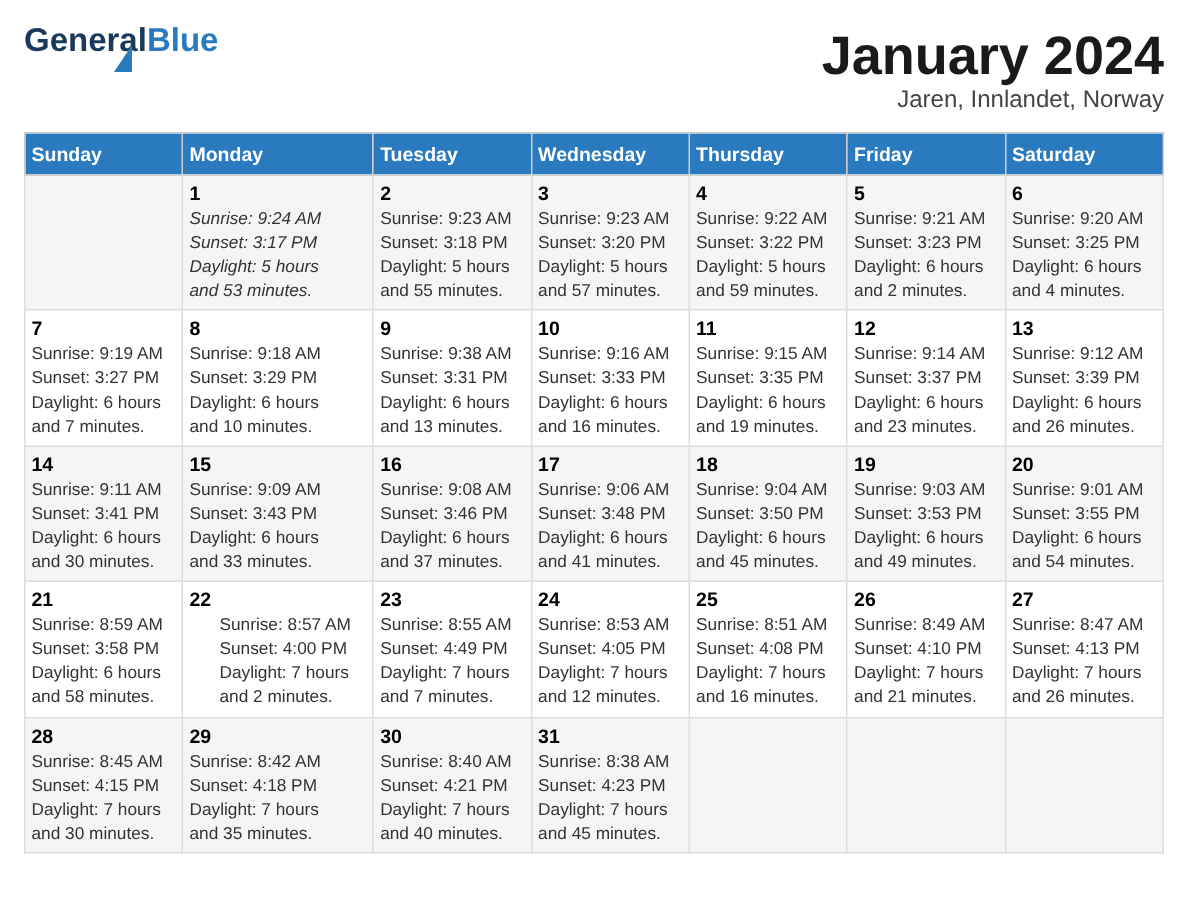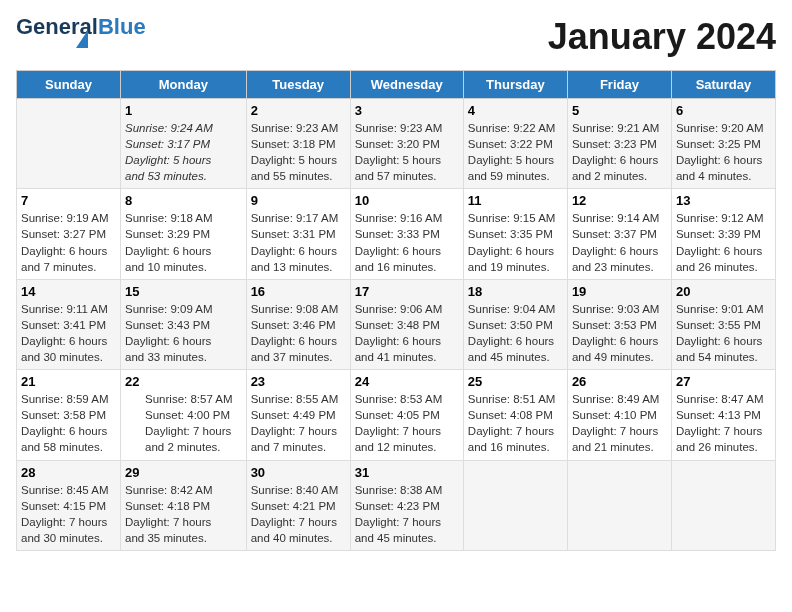--- a/index.html
+++ b/index.html
@@ -44,22 +44,22 @@
       font-weight: normal;
     }
     table {
       width: 100%;
       border-collapse: collapse;
       font-size: 11.5px;
     }
     thead tr th {
       background-color: #2a7abf;
       color: #fff;
-      padding: 6px 16px;
-      text-align: center;
+      padding: 6px 4px;
+      text-align: left;
       font-size: 13px;
       border: 1px solid #ccc;
     }
     tbody tr td {
       border: 1px solid #ddd;
       padding: 4px 4px;
       vertical-align: top;
       background: #fff;
     }
     tbody tr:nth-child(odd) td {
@@ -82,20 +82,21 @@
   <div class="logo">
     <div style="display:flex;align-items:center;flex-direction:column;">
       <span class="logo-text">
         <span>General</span><span class="blue">Blue</span>
       </span>
       <div style="width:0;height:0;border-left:12px solid transparent;border-right:0;border-bottom:18px solid #2a7abf;margin-left:2px;margin-top:-8px;"></div>
     </div>
   </div>
   <div class="title-block">
     <h1>January 2024</h1>
+    <h2>Jaren, Innlandet, Norway</h2>
   </div>
 </div>
 
 <table>
   <thead>
     <tr>
     <th>Sunday</th>
         <th>Monday</th>
         <th>Tuesday</th>
         <th>Wednesday</th>
@@ -160,21 +161,21 @@
         </td>
         <td>
           <div class="day-num">8</div>
           <div class="day-info" style="white-space: pre-line;">Sunrise: 9:18 AM
 Sunset: 3:29 PM
 Daylight: 6 hours
 and 10 minutes.</div>
         </td>
         <td>
           <div class="day-num">9</div>
-          <div class="day-info" style="white-space: pre-line;">Sunrise: 9:17 AM
+          <div class="day-info" style="white-space: pre-line;">Sunrise: 9:38 AM
 Sunset: 3:31 PM
 Daylight: 6 hours
 and 13 minutes.</div>
         </td>
         <td>
           <div class="day-num">10</div>
           <div class="day-info" style="white-space: pre-line;">Sunrise: 9:16 AM
 Sunset: 3:33 PM
 Daylight: 6 hours
 and 16 minutes.</div>

